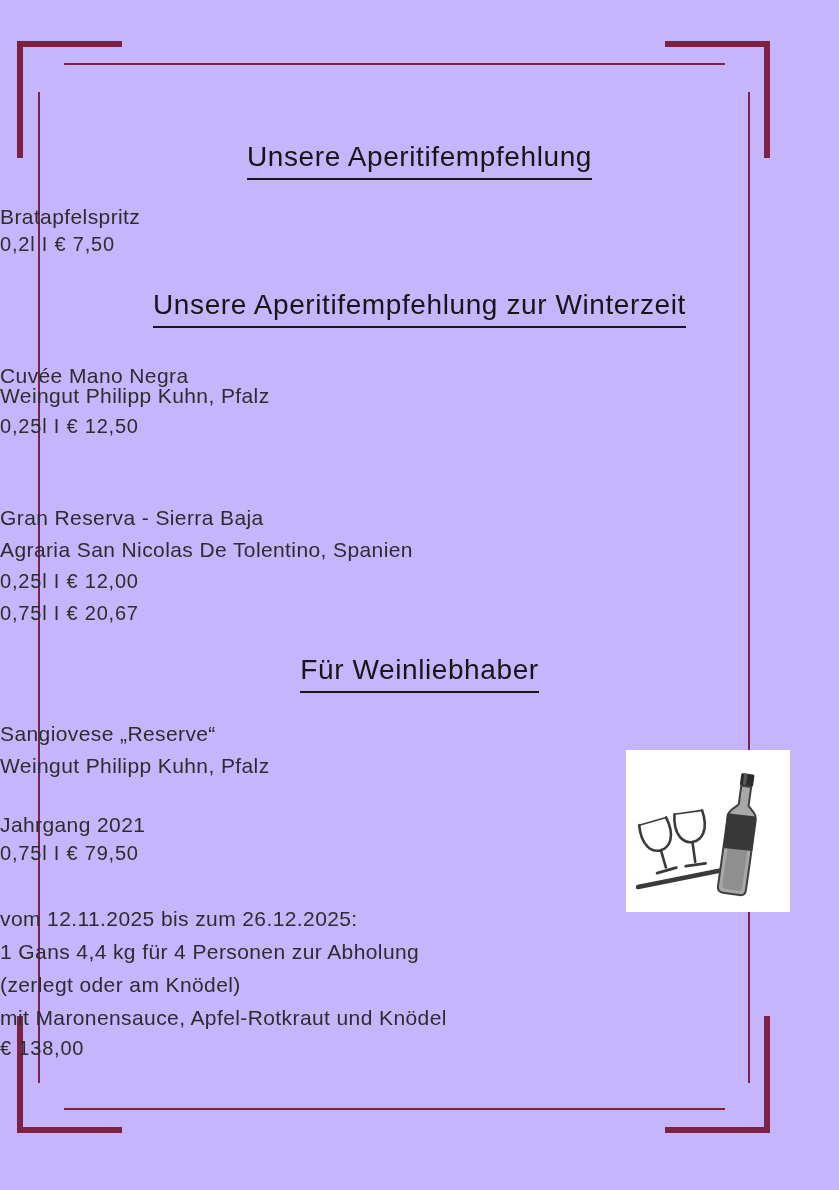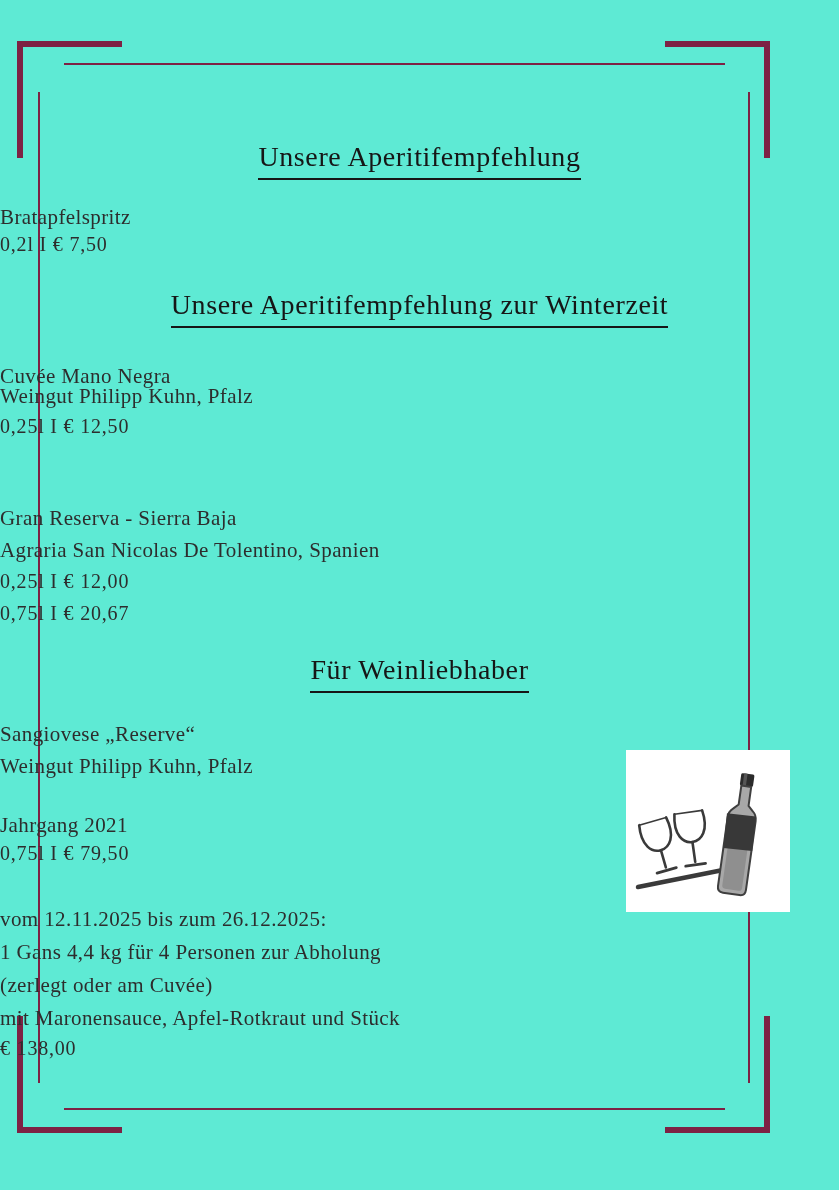--- a/index.html
+++ b/index.html
@@ -63,21 +63,21 @@
     left: 626px;
     top: 750px;
     width: 164px;
     height: 162px;
     background: #ffffff;
   }
 </style>
 </head>
 <body>
 
-<div class="page" style="--accent: #7d2244; --ink: #2d2d2d; background: #5eead4; font-family: Liberation Serif, serif;">
+<div class="page" style="--accent: #7d2244; --ink: #2d2d2d; background: #c4b5fd;">
 
   <div class="bracket tl"></div>
   <div class="bracket tr"></div>
   <div class="bracket bl"></div>
   <div class="bracket br"></div>
   <div class="thin t-top"></div>
   <div class="thin t-bottom"></div>
   <div class="thin t-left"></div>
   <div class="thin t-right-upper"></div>
   <div class="thin t-right-lower"></div>
@@ -98,22 +98,22 @@
   <div class="line price" style="top:602px">0,75l I € 20,67</div>
 
   <div class="heading" style="top:654px"><span class="u">Für Weinliebhaber</span></div>
   <div class="line" style="top:722px">Sangiovese „Reserve“</div>
   <div class="line" style="top:754px">Weingut Philipp Kuhn, Pfalz</div>
   <div class="line" style="top:813px">Jahrgang 2021</div>
   <div class="line price" style="top:842px">0,75l I € 79,50</div>
 
   <div class="line" style="top:907px">vom 12.11.2025 bis zum 26.12.2025:</div>
   <div class="line" style="top:940px">1 Gans 4,4 kg für 4 Personen zur Abholung</div>
-  <div class="line" style="top:973px">(zerlegt oder am Cuvée)</div>
-  <div class="line" style="top:1006px">mit Maronensauce, Apfel-Rotkraut und Stück</div>
+  <div class="line" style="top:973px">(zerlegt oder am Knödel)</div>
+  <div class="line" style="top:1006px">mit Maronensauce, Apfel-Rotkraut und Knödel</div>
   <div class="line price" style="top:1037px">€ 138,00</div>
 
   <div class="illustration">
     <svg width="164" height="162" viewBox="0 0 164 162" xmlns="http://www.w3.org/2000/svg">
 
       <path d="M 12 137 L 102 119" stroke="#3a3a3a" stroke-width="4.5" fill="none" stroke-linecap="round"></path>
 
       <g transform="translate(36,104) rotate(-16)">
         <path d="M -14 -34 C -18 -13 -9 -4 0 -4 C 9 -4 18 -13 14 -34" stroke="#3a3a3a" stroke-width="2.6" fill="none" stroke-linecap="round"></path>
         <path d="M -14 -34 L 14 -34" stroke="#3a3a3a" stroke-width="1.6" fill="none"></path>

